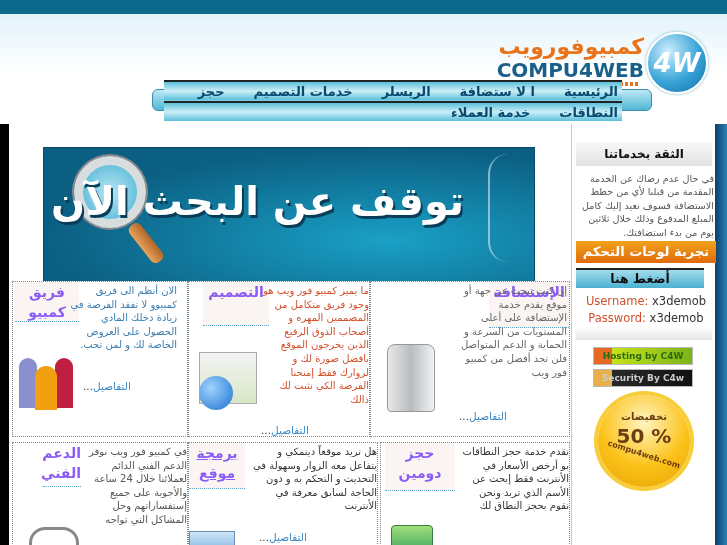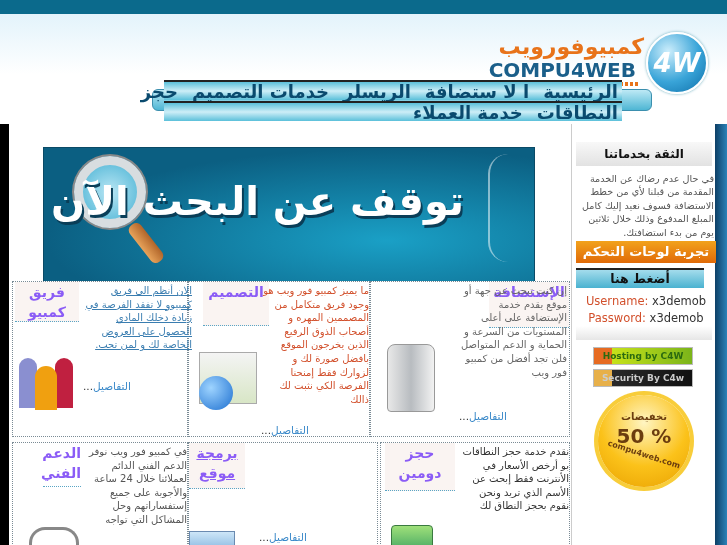--- a/index.html
+++ b/index.html
@@ -1,29 +1,29 @@
 <!DOCTYPE html>
 <html><head>
 <meta charset="utf-8">
 <style>
 *{box-sizing:border-box;margin:0;padding:0;}
 html,body{width:727px;height:545px;overflow:hidden;background:#fff;font-family:"DejaVu Sans",sans-serif;}
 .topbar{position:absolute;left:0;top:0;width:727px;height:14px;background:#0b6a8c;}
 .header{position:absolute;left:0;top:14px;width:727px;height:110px;background:linear-gradient(#e3f3fb,#ffffff 55%);}
 .logo{position:absolute;left:452px;top:14px;width:260px;height:64px;}
 .logo-ar{position:absolute;right:68px;top:6px;font-size:22px;font-weight:bold;color:#e8731a;direction:rtl;letter-spacing:-1px;}
-.logo-en{position:absolute;right:76px;top:30px;font-size:20px;font-weight:bold;color:#1a5f8a;letter-spacing:0px;font-family:"DejaVu Sans",sans-serif;}
+.logo-en{position:absolute;right:68px;top:30px;font-size:20px;font-weight:bold;color:#1a5f8a;letter-spacing:0px;font-family:"DejaVu Sans",sans-serif;}
 .logo-dots{position:absolute;right:72px;top:54px;width:140px;height:4px;background:repeating-linear-gradient(90deg,#1a5f8a 0 3px,transparent 3px 5px);}
 .logo-dots:after{content:"";position:absolute;right:0;top:0;width:50px;height:4px;background:repeating-linear-gradient(90deg,#e8731a 0 3px,#fff 3px 5px);}
 .logo-ball{position:absolute;right:4px;top:4px;width:62px;height:62px;border-radius:50%;background:radial-gradient(circle at 35% 30%,#cdeefc,#39a4d8 55%,#0d6ea8);border:2px solid #fff;box-shadow:0 0 3px #6ab;color:#fff;font-size:26px;font-weight:bold;display:flex;align-items:center;justify-content:center;font-style:italic;}
 .nav-cap{position:absolute;left:152px;top:89px;width:500px;height:22px;border:1px solid #3b8fae;border-radius:6px;background:linear-gradient(#bde9f5,#4eb6d4);}
 .nav-row{position:absolute;height:20px;background:linear-gradient(#5bc0da,#cdeef7 50%,#5bc0da);border-top:2px solid #222;direction:rtl;display:flex;align-items:center;padding-right:4px;}
 .nav-row1{left:164px;top:80px;width:458px;}
 .nav-row2{left:164px;top:101px;width:458px;}
-.nav-item{font-size:18px;font-weight:bold;color:#0a4a6e;margin-left:14px;white-space:nowrap;cursor:pointer;}
+.nav-item{font-size:13px;font-weight:bold;color:#0a4a6e;margin-left:29px;white-space:nowrap;cursor:pointer;}
 .leftblack{position:absolute;left:0;top:124px;width:9px;height:421px;background:#000;}
 .rightbar{position:absolute;left:715px;top:124px;width:12px;height:421px;background:linear-gradient(90deg,#0d3f66,#2a82b8);}
 .main{position:absolute;left:9px;top:124px;width:562px;height:421px;background:#fff;}
 .banner{position:absolute;left:43px;top:147px;width:492px;height:156px;background:radial-gradient(ellipse at 70% 60%,#1aa0c6,#0b5f82 70%);border:1px solid #0a4a66;overflow:hidden;}
 .banner-text{position:absolute;right:70px;top:30px;color:#fff;font-size:40px;font-weight:bold;direction:rtl;text-shadow:2px 3px 0 #0a3e58;}
 .banner-glass{position:absolute;left:30px;top:8px;width:72px;height:72px;border-radius:50%;border:9px solid #d8dde0;background:radial-gradient(#b9e6f4,#4ab3d4);box-shadow:0 0 0 2px #888;}
 .banner-handle{position:absolute;left:95px;top:72px;width:14px;height:46px;background:linear-gradient(90deg,#e8a35a,#b0652a);transform:rotate(-38deg);border-radius:6px;}
 .banner-swirl{position:absolute;right:6px;top:6px;width:40px;height:108px;border-left:2px solid rgba(255,255,255,.5);border-radius:30px;}
 .svc{position:absolute;border:1px dotted #7a8b95;background:#fff;}
 .svc-title{position:absolute;background:#faf4f2;border-bottom:1px dotted #5aa5c5;color:#8b5cf6;font-weight:bold;font-size:14px;text-align:center;line-height:20px;direction:rtl;}
@@ -95,37 +95,38 @@
 <div class="svc" style="left:188px;top:281px;width:182px;height:156px;">
   <div class="svc-title" style="left:14px;top:0;width:66px;height:44px;">التصميم</div>
   <div class="svc-text" style="left:72px;top:2px;width:108px;color:#d2502c;">ما يميز كمبيو فور ويب هو وجود فريق متكامل من المصممين المهره و أصحاب الذوق الرفيع الذين يخرجون الموقع بافضل صورة لك و لزوارك فقط إمنحنا الفرصة الكي نثبت لك ذالك</div>
   <div class="ico" style="left:10px;top:70px;width:58px;height:52px;background:linear-gradient(#f4f4f4,#d8e6c6);border:1px solid #aaa;"></div>
   <div class="ico" style="left:10px;top:94px;width:34px;height:34px;border-radius:50%;background:radial-gradient(circle at 35% 35%,#9ed4ff,#1d6fd0);"></div>
   <div class="svc-more" style="left:72px;top:142px;"><span>التفاصيل</span><b>...</b></div>
 </div>
 
 <div class="svc" style="left:12px;top:281px;width:176px;height:156px;">
   <div class="svc-title" style="left:2px;top:0;width:64px;height:40px;">فريق كمبيو</div>
-  <div class="svc-text" style="left:71px;top:2px;width:108px;color:#3a7db0;text-decoration:underline;">الان أنظم الى فريق كمبيوو لا تفقد الفرصة في زيادة دخلك المادي الحصول على العروض الخاصة لك و لمن تحب.</div>
+  <div class="svc-text" style="left:56px;top:2px;width:108px;color:#3a7db0;">الان أنظم الى فريق كمبيوو لا تفقد الفرصة في زيادة دخلك المادي الحصول على العروض الخاصة لك و لمن تحب.</div>
   <div class="ico" style="left:6px;top:66px;width:58px;height:62px;">
     <div style="position:absolute;left:0;top:10px;width:18px;height:50px;background:#8a8fd0;border-radius:9px 9px 0 0;"></div>
     <div style="position:absolute;left:36px;top:10px;width:18px;height:50px;background:#c02040;border-radius:9px 9px 0 0;"></div>
     <div style="position:absolute;left:16px;top:18px;width:22px;height:44px;background:#f0a010;border-radius:11px 11px 0 0;"></div>
   </div>
   <div class="svc-more" style="left:70px;top:98px;"><span>التفاصيل</span><b>...</b></div>
 </div>
 
 <div class="svc" style="left:380px;top:442px;width:190px;height:110px;">
   <div class="svc-title" style="left:4px;top:0;width:70px;height:48px;">حجز دومين</div>
   <div class="svc-text" style="left:80px;top:2px;width:108px;color:#333;">نقدم خدمة حجز النطاقات بو أرخص الأسعار في الأنترنت فقط إبحث عن الأسم الذي تريد ونحن نقوم بحجز النطاق لك</div>
   <div class="ico" style="left:10px;top:82px;width:42px;height:30px;background:linear-gradient(#9fe07a,#3aa060);border:1px solid #3a7a40;border-radius:4px;"></div>
 </div>
 
 <div class="svc" style="left:188px;top:442px;width:190px;height:110px;">
   <div class="svc-title" style="left:0;top:0;width:56px;height:46px;text-decoration:underline;">برمجة موقع</div>
+  <div class="svc-text" style="left:60px;top:2px;width:128px;color:#333;">هل تريد موقعاً دينمكي و يتفاعل معه الزوار وسهولة في التحديث و التحكم به و دون الحاجة لسابق معرفة في الأنترنت</div>
   <div class="ico" style="left:0;top:88px;width:46px;height:20px;background:linear-gradient(#cde6f8,#8ab8e0);border:1px solid #6a8ab0;"></div>
   <div class="svc-more" style="left:70px;top:88px;"><span>التفاصيل</span><b>...</b></div>
 </div>
 
 <div class="svc" style="left:12px;top:442px;width:176px;height:110px;">
   <div class="svc-title" style="right:0;top:0;width:0;height:0;border:none;"></div>
   <div class="svc-title" style="left:30px;top:0;width:38px;height:44px;background:#fff;">الدعم الفني</div>
   <div class="svc-text" style="left:70px;top:2px;width:104px;color:#555;">في كمبيو فور ويب نوفر الدعم الفني الدائم لعملائنا خلال 24 ساعة والأجوبة على جميع إستفساراتهم وحل المشاكل التي تواجه</div>
   <div class="ico" style="left:16px;top:84px;width:50px;height:26px;border:3px solid #888;border-radius:16px 16px 0 0;border-bottom:none;"></div>
 </div>

